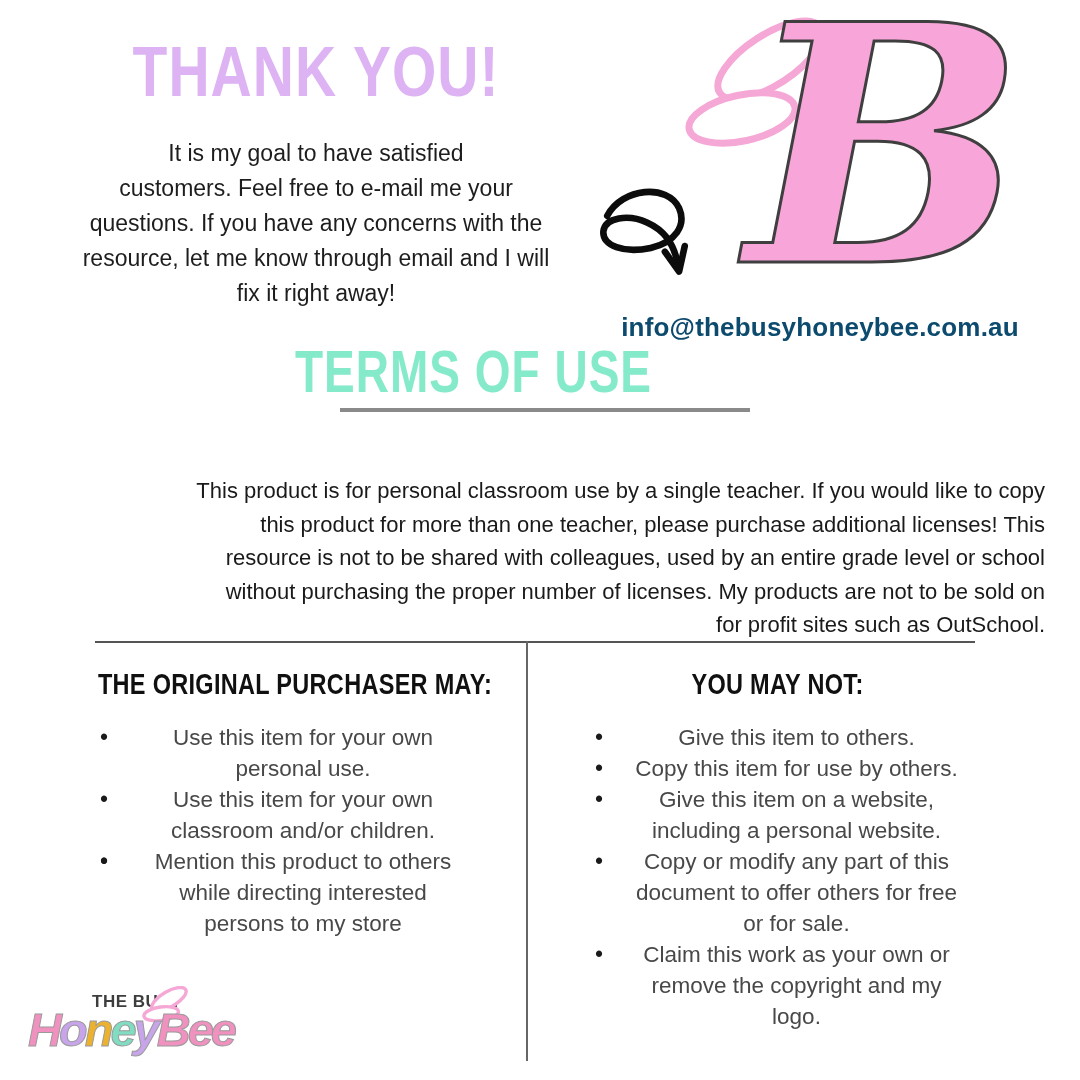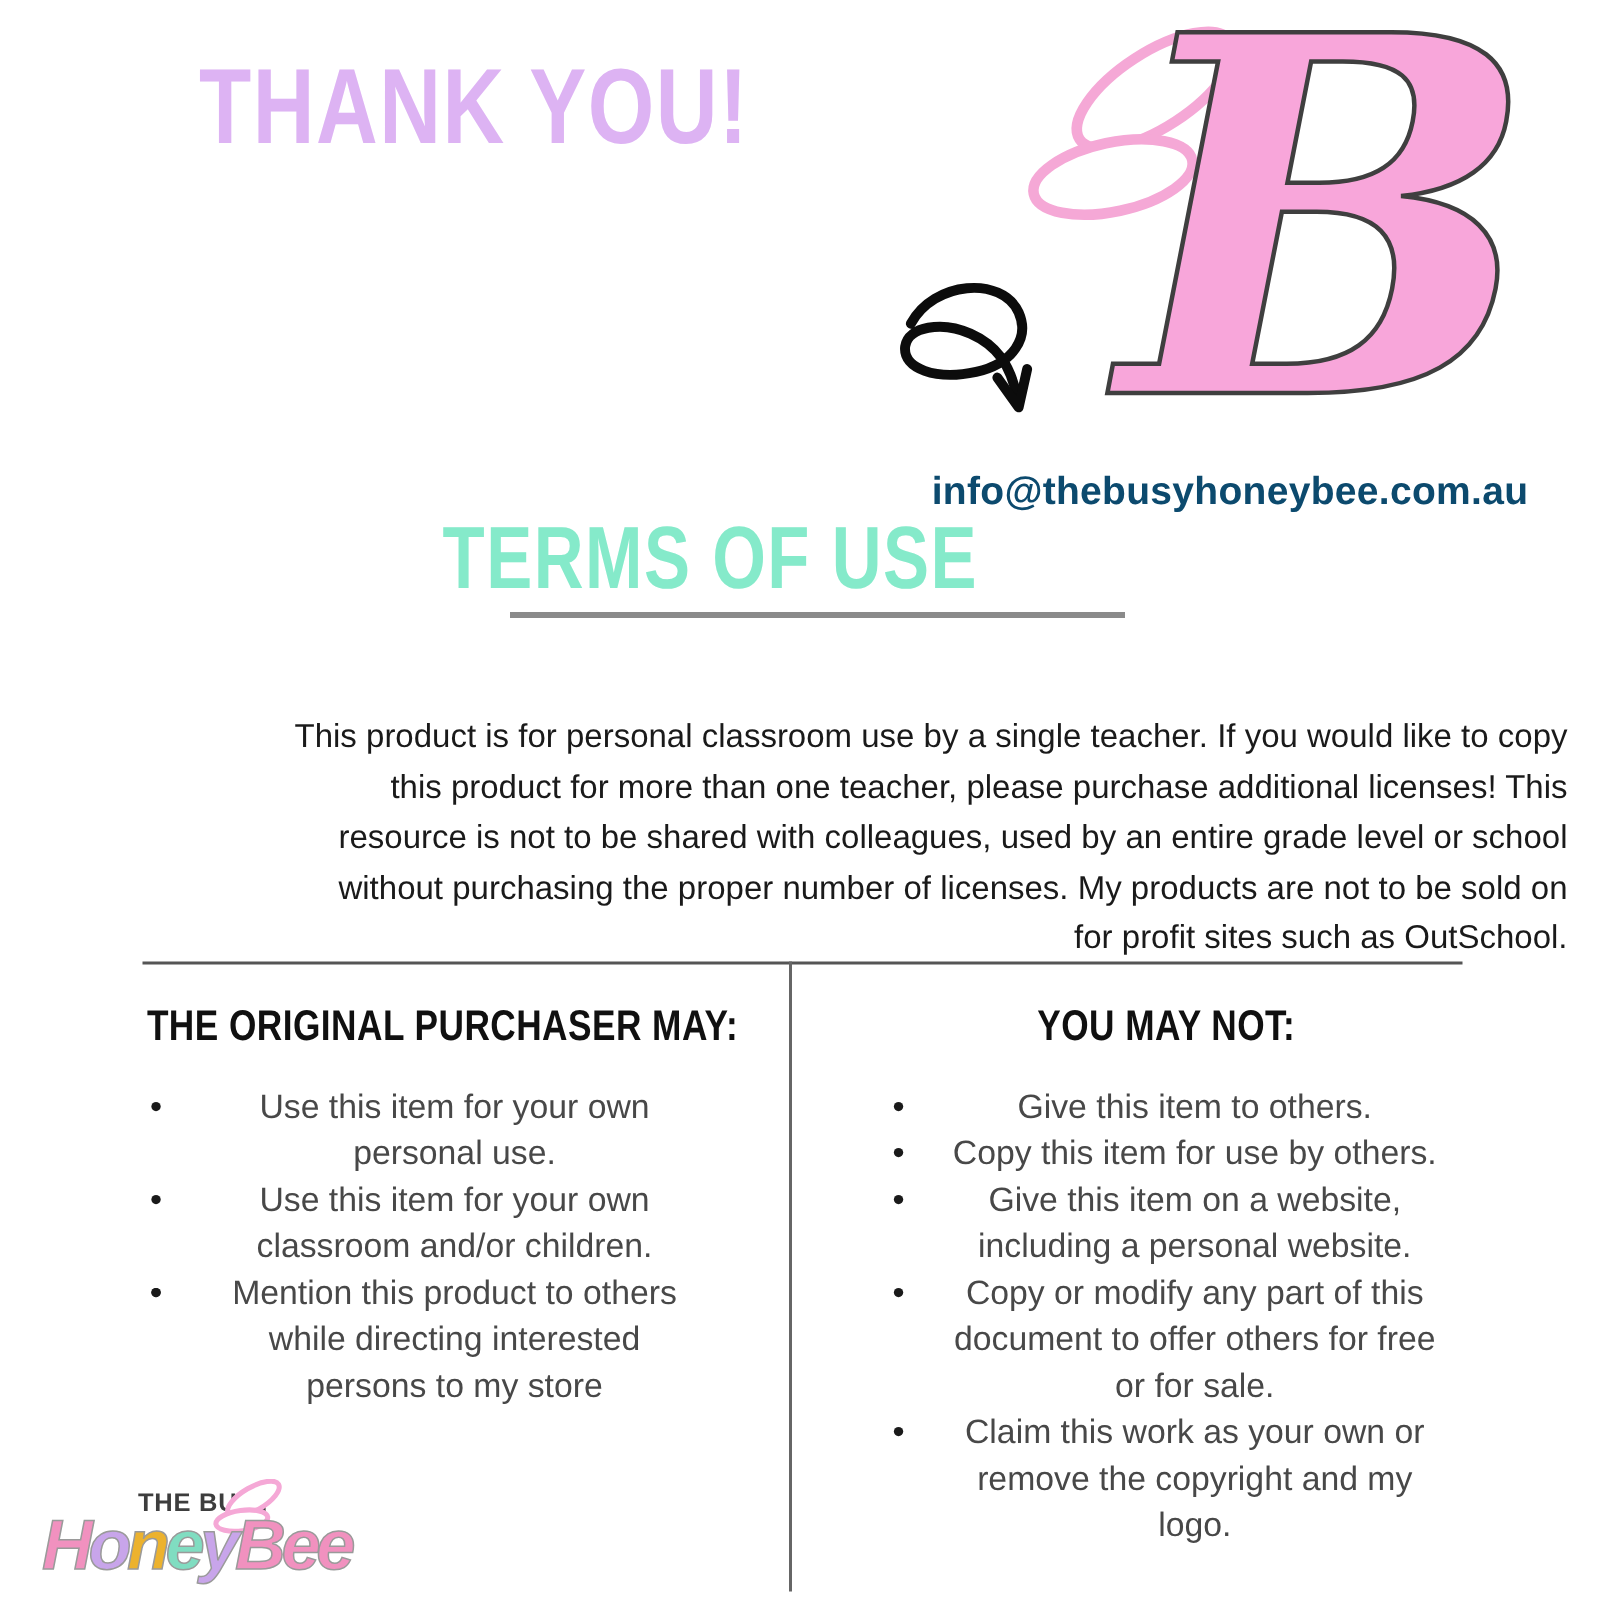--- a/index.html
+++ b/index.html
@@ -62,20 +62,25 @@
                    font-family:Liberation Sans, sans-serif; font-style:italic; font-weight:bold;
                    font-size:47px; letter-spacing:-3px; -webkit-text-stroke:1px #9a9a9a; }
 </style>
 </head>
 <body>
 
 <div class="page">
 
   <div class="thank-block">
     <h1 class="thank-title" style="color: rgb(221, 179, 243);">THANK YOU!</h1>
+    <p class="thank-body">It is my goal to have satisfied
+customers. Feel free to e-mail me your
+questions. If you have any concerns with the
+resource, let me know through email and I will
+fix it right away!</p>
   </div>
 
   <svg class="arrow-doodle" viewBox="0 0 110 115">
     <path d="M 14 34 C 30 4, 78 0, 90 26 C 98 44, 86 62, 60 68 C 32 74, 8 66, 10 50 C 12 36, 36 32, 56 41 C 74 49, 84 62, 89 86" fill="none" stroke="#0c0c0c" stroke-width="7" stroke-linecap="round"></path>
     <path d="M 75 72 L 90 93 L 96 66" fill="none" stroke="#0c0c0c" stroke-width="7" stroke-linecap="round" stroke-linejoin="round"></path>
   </svg>
 
   <svg class="b-logo" viewBox="0 0 302 292">
     <g>
       <ellipse cx="92" cy="52" rx="60" ry="25" fill="#ffffff" stroke-width="7" transform="rotate(-33 92 52)" stroke="#f5a8d6"></ellipse>

